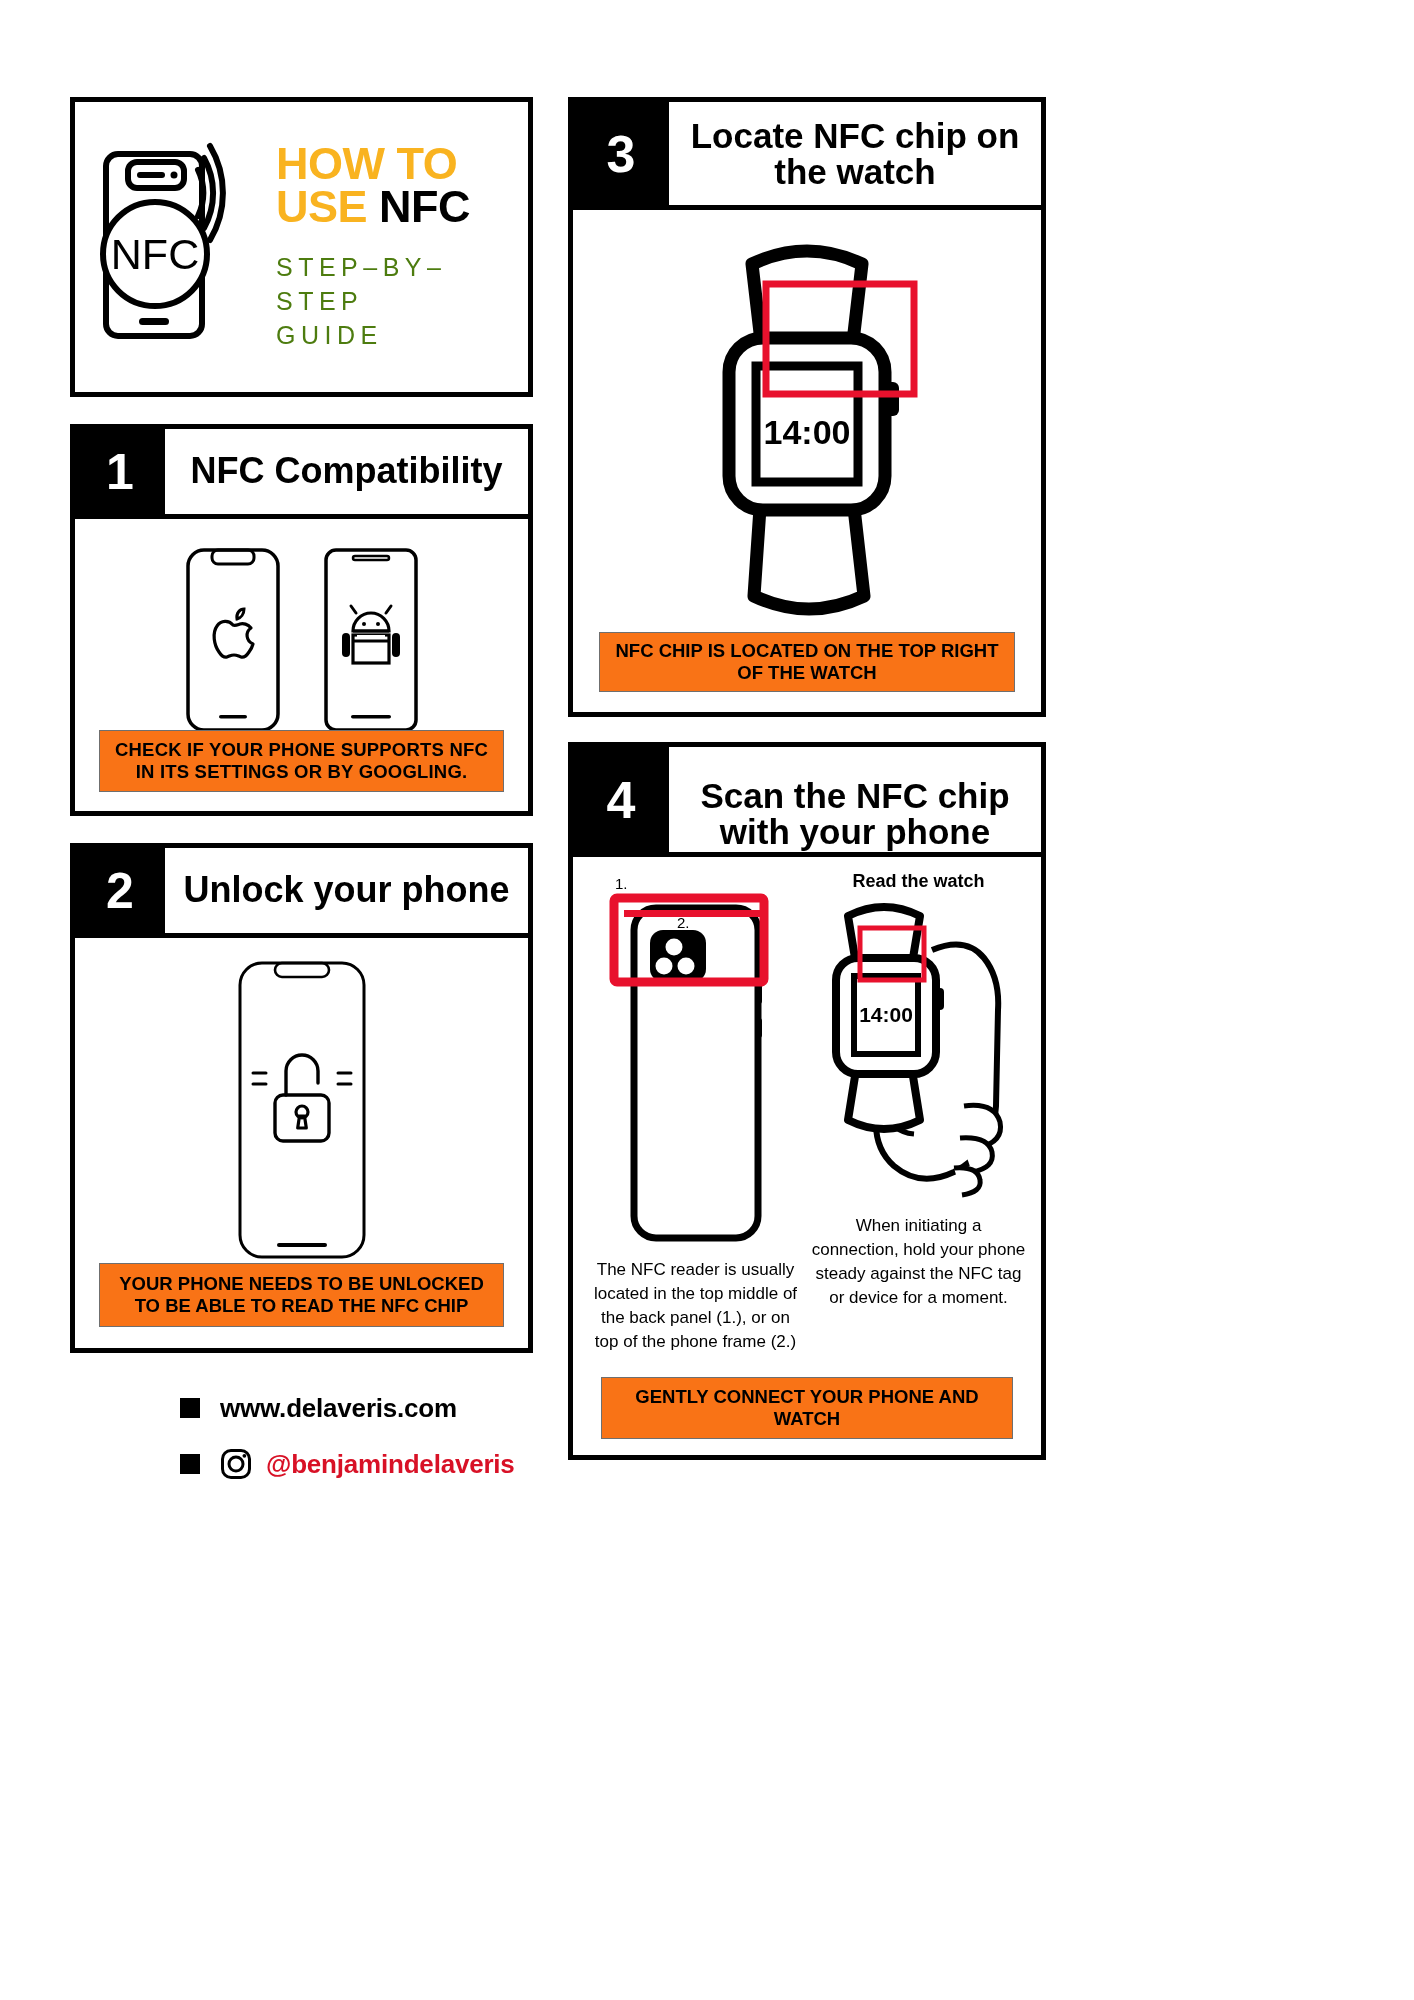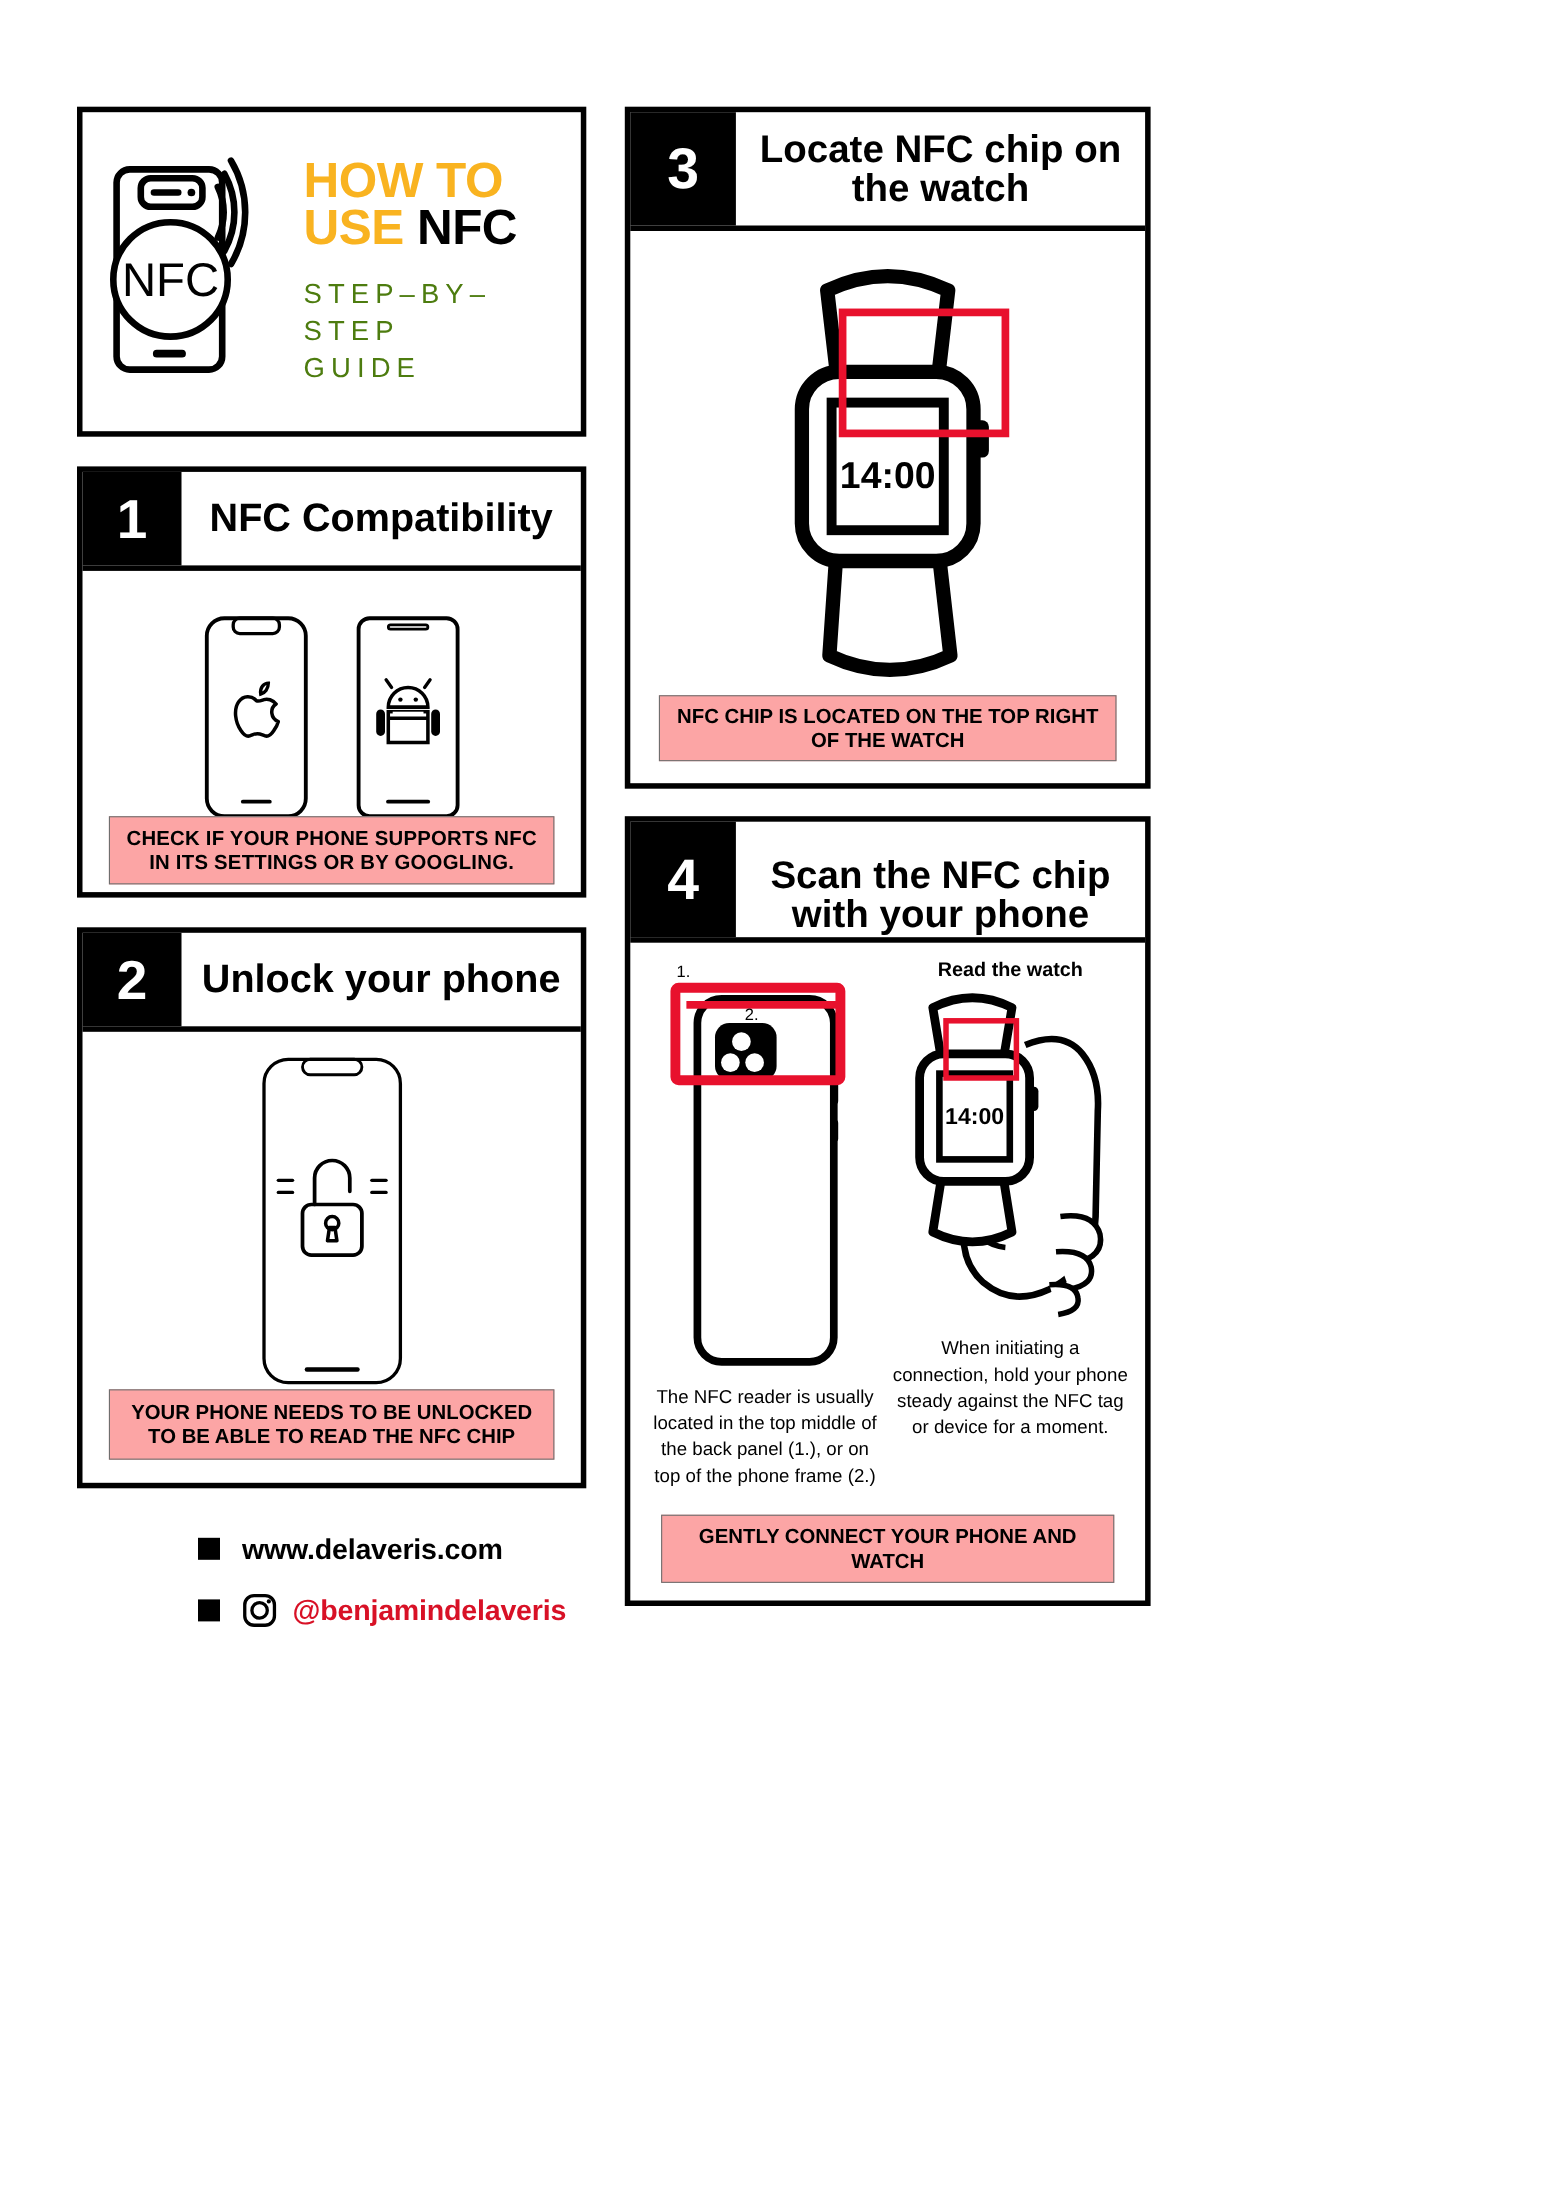--- a/index.html
+++ b/index.html
@@ -32,28 +32,28 @@
   
   .step-head { display: flex; align-items: stretch; border-bottom: 5px solid #000; }
   .step-num { background: #000; color: #fff; font-weight: 700;
               display: flex; align-items: center; justify-content: center; }
   .step-title { flex: 1; display: flex; align-items: center; justify-content: center;
                 font-weight: 700; text-align: center; line-height: 1.02;
                 padding: 4px 10px; }
 
   .caption-box { border: 1.5px solid #6f6f6f; font-weight: 700; text-align: center;
                  display: flex; align-items: center; justify-content: center;
-                 background: #fca5a5; }
+                 background: #f97316; }
 
   
   #step1-panel { left: 70px; top: 424px; width: 463px; height: 392px; }
   #step1-panel .step-head { height: 90px; }
   #step1-panel .step-num { width: 90px; font-size: 50px; }
   #step1-panel .step-title { font-size: 36px; }
-  .s1-body { position: relative; height: 297px; margin-top: 12px; }
+  .s1-body { position: relative; height: 297px; }
   .s1-phones { display: flex; justify-content: center; gap: 42px;
                padding-top: 28px; }
   #step1-caption { position: absolute; left: 24px; right: 24px; bottom: 24px;
                    height: 62px; font-size: 18.5px; letter-spacing: .2px; padding: 4px; }
 
   
   #step2-panel { left: 70px; top: 843px; width: 463px; height: 510px; }
   #step2-panel .step-head { height: 90px; }
   #step2-panel .step-num { width: 90px; font-size: 50px; }
   #step2-panel .step-title { font-size: 36px; border-radius: 18px; }

